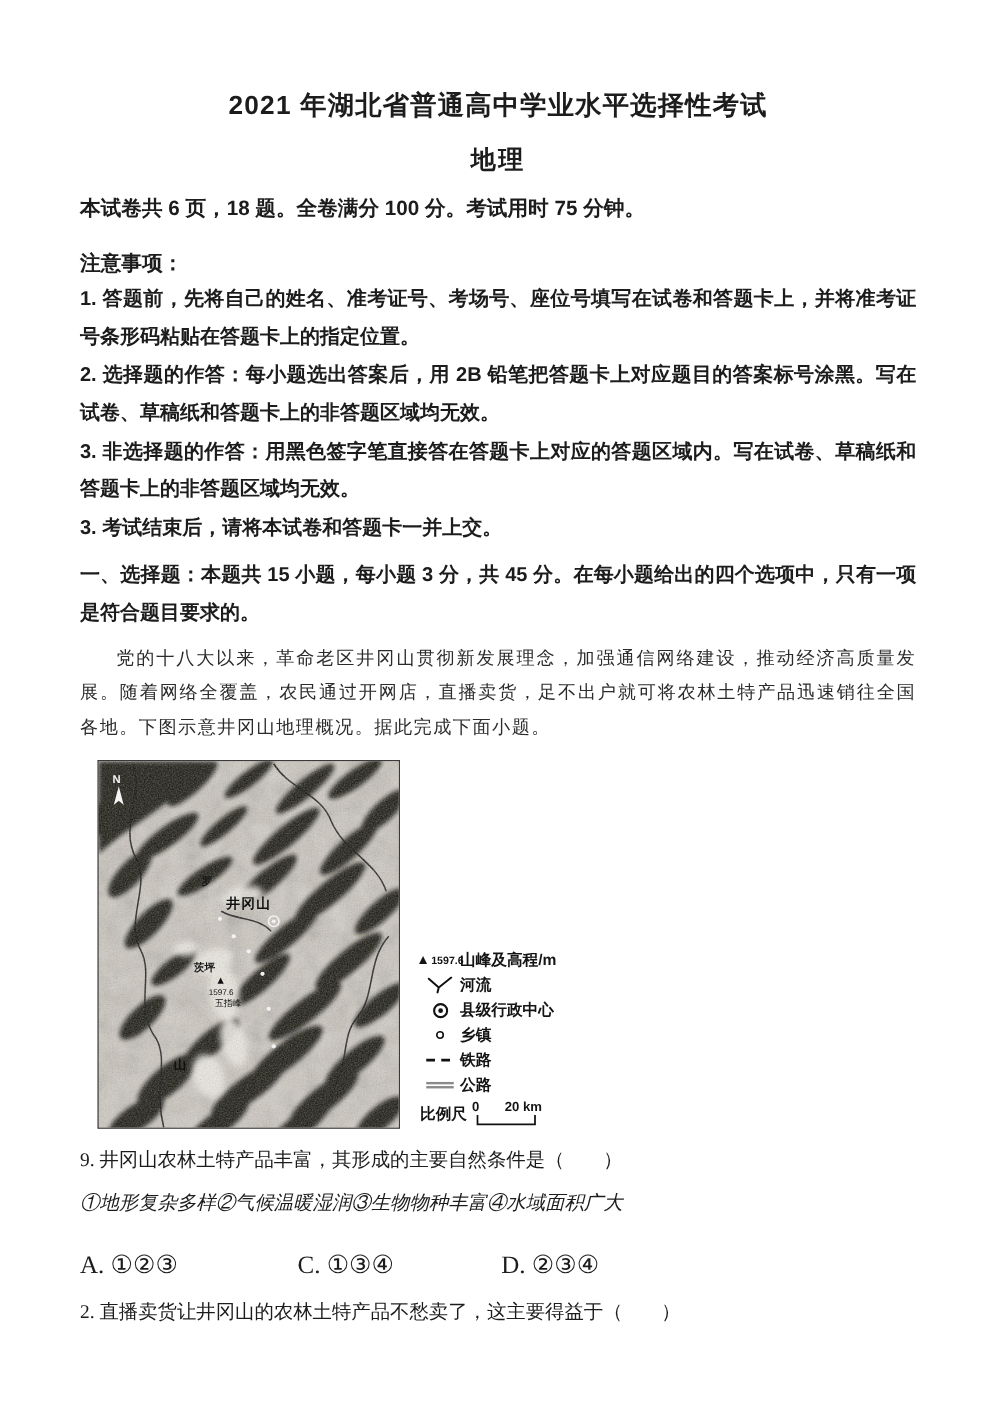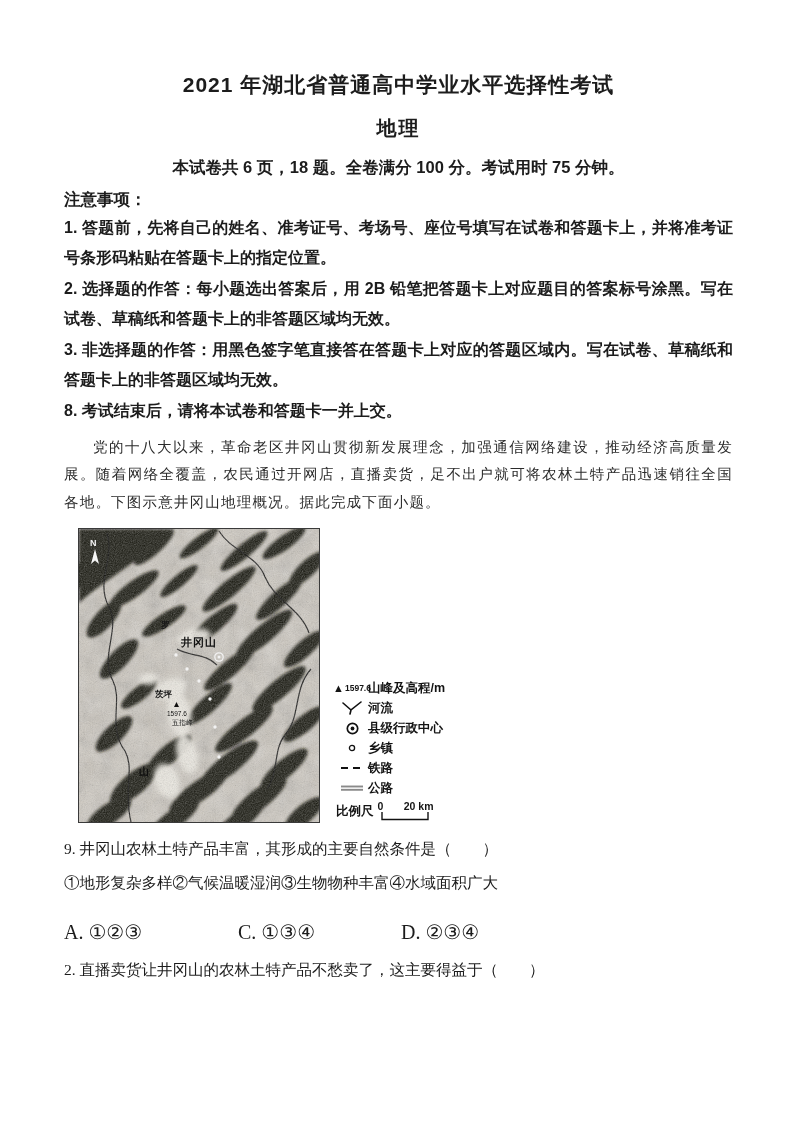--- a/index.html
+++ b/index.html
@@ -7,63 +7,64 @@
   .page{
     box-sizing:border-box;width:793px;height:1122px;
     padding:58px 60px 12px 64px;background:#fff;
     font-family:"Liberation Serif",serif;color:#1c1c1c;
   }
   .title{font-family:"Liberation Sans",sans-serif;font-weight:bold;
     font-size:21px;line-height:30px;text-align:center;margin:12px 0 0;letter-spacing:1px;}
   .subject{font-family:"Liberation Sans",sans-serif;font-weight:bold;
     font-size:20px;line-height:28px;text-align:center;margin:14px 0 13px;letter-spacing:2px;}
   .exam-info{font-family:"Liberation Sans",sans-serif;font-weight:bold;
-    font-size:16.5px;line-height:24px;text-align:center;margin:10px 0 0;}
+    font-size:16.5px;line-height:24px;margin:10px 0 0;}
   .notice-head{font-family:"Liberation Sans",sans-serif;font-weight:bold;
-    font-size:16.5px;line-height:24px;margin:8px 0 0;}
+    font-size:16.5px;line-height:24px;margin:20px 0 0;}
   .notice{font-family:"Liberation Sans",sans-serif;font-weight:bold;
     font-size:16px;line-height:29.5px;margin:2px 0 0;text-align:justify;}
   .section-head{font-family:"Liberation Sans",sans-serif;font-weight:bold;
     font-size:16px;line-height:30px;margin:8px 0 0;text-align:justify;}
   .passage{font-size:14.5px;line-height:27.5px;letter-spacing:1.2px;color:#2b2b2b;
     margin:8px 0 0;text-indent:2em;text-align:justify;}
   .figure{margin:12px 0 0 14px;display:flex;align-items:flex-end;gap:16px;}
   .map-photo{display:block;border:1px solid #3a3a3a;background:#cfc9bf;}
   .legend{display:flex;flex-direction:column;font-family:"Liberation Sans",sans-serif;
     font-weight:bold;color:#141414;font-size:12.5px;line-height:20px;padding-bottom:2px;}
   .lrow{display:flex;align-items:center;height:20px;}
   .lsym{width:32px;display:inline-flex;justify-content:center;align-items:center;flex:none;}
   .llbl{white-space:nowrap;}
   .tri{font-size:11px;line-height:11px;}
   .pv{font-size:8.5px;margin-left:1px;letter-spacing:0;}
   .lscale{display:flex;align-items:flex-end;margin-top:3px;}
   .scale-label{margin-right:4px;text-align:right;}
   .scale-bar{display:inline-flex;flex-direction:column;}
   .scale-nums{display:flex;justify-content:space-between;font-size:10.5px;line-height:10px;padding:0 2px 1px 0;}
   .q{font-size:15.5px;line-height:24px;margin:14px 0 0;}
-  .q-sub{font-size:15.5px;line-height:24px;margin:10px 0 0;}
+  .q-sub{font-size:15.5px;line-height:24px;margin:10px 0 0;font-style:italic;}
   .opts{display:flex;font-size:20px;line-height:24px;margin:25px 0 0;}
   .opt-a{width:174px;} .opt-b{width:168px;} .opt-c{width:163px;}
   svg text{font-family:"Liberation Sans",sans-serif;}
 </style>
 </head>
 <body>
 
 <div class="page">
 
   <div class="title">2021 年湖北省普通高中学业水平选择性考试</div>
   <div class="subject">地理</div>
   <div class="exam-info">本试卷共 6 页，18 题。全卷满分 100 分。考试用时 75 分钟。</div>
 
   <div class="notice-head">注意事项：</div>
   <div class="notice">1. 答题前，先将自己的姓名、准考证号、考场号、座位号填写在试卷和答题卡上，并将准考证号条形码粘贴在答题卡上的指定位置。</div>
   <div class="notice">2. 选择题的作答：每小题选出答案后，用 2B 铅笔把答题卡上对应题目的答案标号涂黑。写在试卷、草稿纸和答题卡上的非答题区域均无效。</div>
   <div class="notice">3. 非选择题的作答：用黑色签字笔直接答在答题卡上对应的答题区域内。写在试卷、草稿纸和答题卡上的非答题区域均无效。</div>
-  <div class="notice">8. 考试结束后，请将本试卷和答题卡一并上交。</div>
-
+  <div class="notice">3. 考试结束后，请将本试卷和答题卡一并上交。</div>
+
+  <div class="section-head">一、选择题：本题共 15 小题，每小题 3 分，共 45 分。在每小题给出的四个选项中，只有一项是符合题目要求的。</div>
 
   <div class="passage">党的十八大以来，革命老区井冈山贯彻新发展理念，加强通信网络建设，推动经济高质量发展。随着网络全覆盖，农民通过开网店，直播卖货，足不出户就可将农林土特产品迅速销往全国各地。下图示意井冈山地理概况。据此完成下面小题。</div>
 
   <div class="figure">
 
     <svg class="map-photo" width="240" height="293" viewBox="0 0 240 293">
       <defs>
         <filter id="soft">
             <feGaussianBlur stdDeviation="1.6"></feGaussianBlur>
           </filter>

